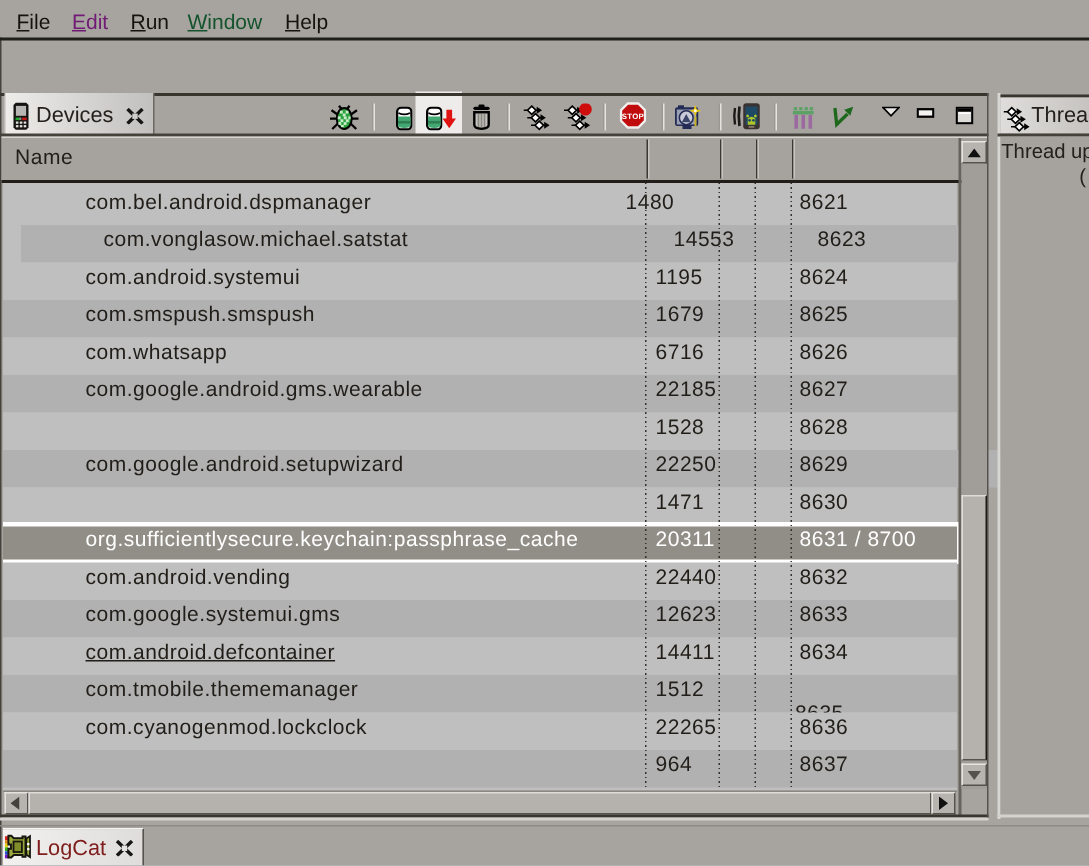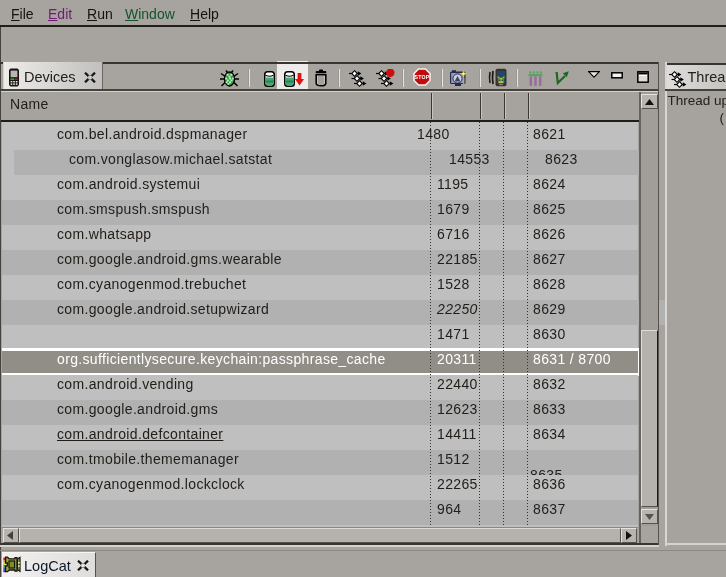--- a/index.html
+++ b/index.html
@@ -251,46 +251,45 @@
   <span style="position:absolute;left:55px;top:1px;">com.whatsapp</span>
   <span style="position:absolute;left:435px;top:1px;">6716</span>
   <span style="position:absolute;left:531px;top:1px;">8626</span>
 </div>
 <div style="position:absolute;left:2px;top:250px;width:636px;height:25px;background:#b1b1b2;">
   <span style="position:absolute;left:55px;top:1px;">com.google.android.gms.wearable</span>
   <span style="position:absolute;left:435px;top:1px;">22185</span>
   <span style="position:absolute;left:531px;top:1px;">8627</span>
 </div>
 <div style="position:absolute;left:2px;top:275px;width:636px;height:25px;background:#bfbfbf;">
-  <span style="position:absolute;left:55px;top:1px;">com.cyanogenmod.trebuchet</span>
   <span style="position:absolute;left:435px;top:1px;">1528</span>
   <span style="position:absolute;left:531px;top:1px;">8628</span>
 </div>
 <div style="position:absolute;left:2px;top:300px;width:670px;height:25px;background:#b1b1b2;">
   <span style="position:absolute;left:55px;top:1px;">com.google.android.setupwizard</span>
-  <span style="position:absolute;left:435px;top:1px;font-style:italic;">22250</span>
+  <span style="position:absolute;left:435px;top:1px;">22250</span>
   <span style="position:absolute;left:531px;top:1px;">8629</span>
 </div>
 <div style="position:absolute;left:2px;top:325px;width:636px;height:25px;background:#bfbfbf;">
   <span style="position:absolute;left:435px;top:1px;">1471</span>
   <span style="position:absolute;left:531px;top:1px;">8630</span>
 </div>
 <div style="position:absolute;left:2px;top:347.5px;width:639px;height:28.5px;background:#fff;"></div>
 <div style="position:absolute;left:2px;top:350.5px;width:636px;height:22px;background:#918e87;color:#fff;">
   <span style="position:absolute;left:55px;top:0px;">org.sufficientlysecure.keychain:passphrase_cache</span>
   <span style="position:absolute;left:435px;top:0px;">20311</span>
   <span style="position:absolute;left:531px;top:0px;">8631 / 8700</span>
 </div>
 <div style="position:absolute;left:2px;top:375px;width:636px;height:25px;background:#bfbfbf;">
   <span style="position:absolute;left:55px;top:1px;">com.android.vending</span>
   <span style="position:absolute;left:435px;top:1px;">22440</span>
   <span style="position:absolute;left:531px;top:1px;">8632</span>
 </div>
 <div style="position:absolute;left:2px;top:400px;width:636px;height:25px;background:#b1b1b2;">
-  <span style="position:absolute;left:55px;top:1px;">com.google.android.gms</span>
+  <span style="position:absolute;left:55px;top:1px;">com.google.systemui.gms</span>
   <span style="position:absolute;left:435px;top:1px;">12623</span>
   <span style="position:absolute;left:531px;top:1px;">8633</span>
 </div>
 <div style="position:absolute;left:2px;top:425px;width:636px;height:25px;background:#bfbfbf;">
   <span style="position:absolute;left:55px;top:1px;text-decoration:underline;">com.android.defcontainer</span>
   <span style="position:absolute;left:435px;top:1px;">14411</span>
   <span style="position:absolute;left:531px;top:1px;">8634</span>
 </div>
 <div style="position:absolute;left:2px;top:450px;width:636px;height:25px;background:#b1b1b2;">
   <span style="position:absolute;left:55px;top:1px;">com.tmobile.thememanager</span>
@@ -376,20 +375,20 @@
 <rect x="0.3" y="6.5" width="2" height="2.4" fill="#e8d018"></rect>
 <rect x="0.3" y="8.9" width="2" height="2.6" fill="#38b018"></rect>
 <rect x="0.3" y="11.5" width="2" height="2.3" fill="#2858d8"></rect>
 <rect x="0.3" y="13.8" width="2" height="2.4" fill="#7018c8"></rect>
 <path d="M4.5 1.2 L6.2 2.8 L12 2.8 L12 1.6 L14 1.6 L14 15.2 L12 15.2 L12 14 L6.2 14 L4.5 15.6 L2.6 15.6 L2.6 9.8 L4.3 9.8 L4.3 7 L2.6 7 L2.6 1.2 Z" fill="#9aaa3a" stroke="#17150f" stroke-width="1.3"></path>
 <rect x="6" y="5" width="5.6" height="7" fill="#7e8c2a" stroke="#17150f" stroke-width="1.2"></rect>
 <path d="M14.6 3 L17 1.4 L17 15.4 L14.6 13.8 Z" fill="#9aaa3a" stroke="#17150f" stroke-width="1.2"></path>
 <rect x="15.1" y="6" width="1.5" height="1.5" fill="#fff"></rect>
 <rect x="15.1" y="9.3" width="1.5" height="1.5" fill="#fff"></rect>
 </svg>
-<div class="ab" style="left:24px;top:557.5px;font-size:14.5px;letter-spacing:0;color:#0f172a;">LogCat</div>
+<div class="ab" style="left:24px;top:557.5px;font-size:14.5px;letter-spacing:0;color:#7f1d1d;">LogCat</div>
 <svg width="12" height="11" viewBox="0 0 12 11" style="position:absolute;left:77px;top:560px;">
 <g stroke="#161616" stroke-width="2.3">
 <line x1="1" y1="0.7" x2="11" y2="10.3"></line>
       <line x1="11" y1="0.7" x2="1" y2="10.3"></line>
 </g>
 <rect x="4.2" y="3.7" width="3.6" height="3.6" fill="#e6e5e3"></rect>
 </svg>
 
 </body></html>

